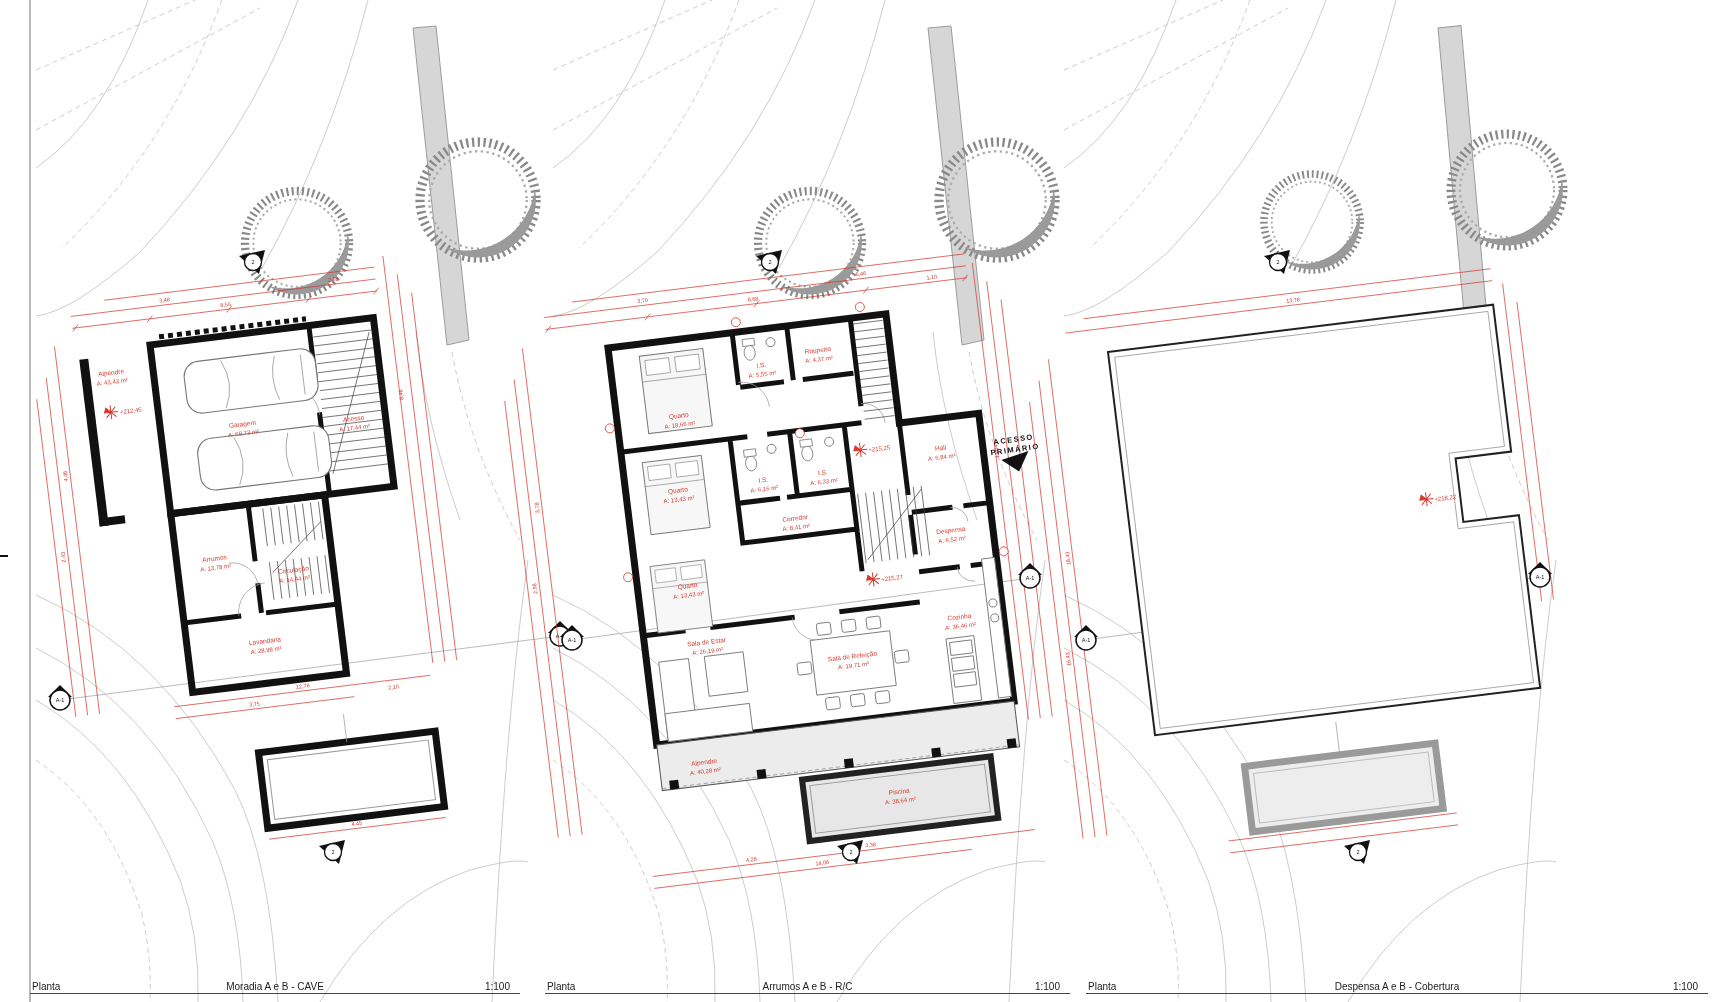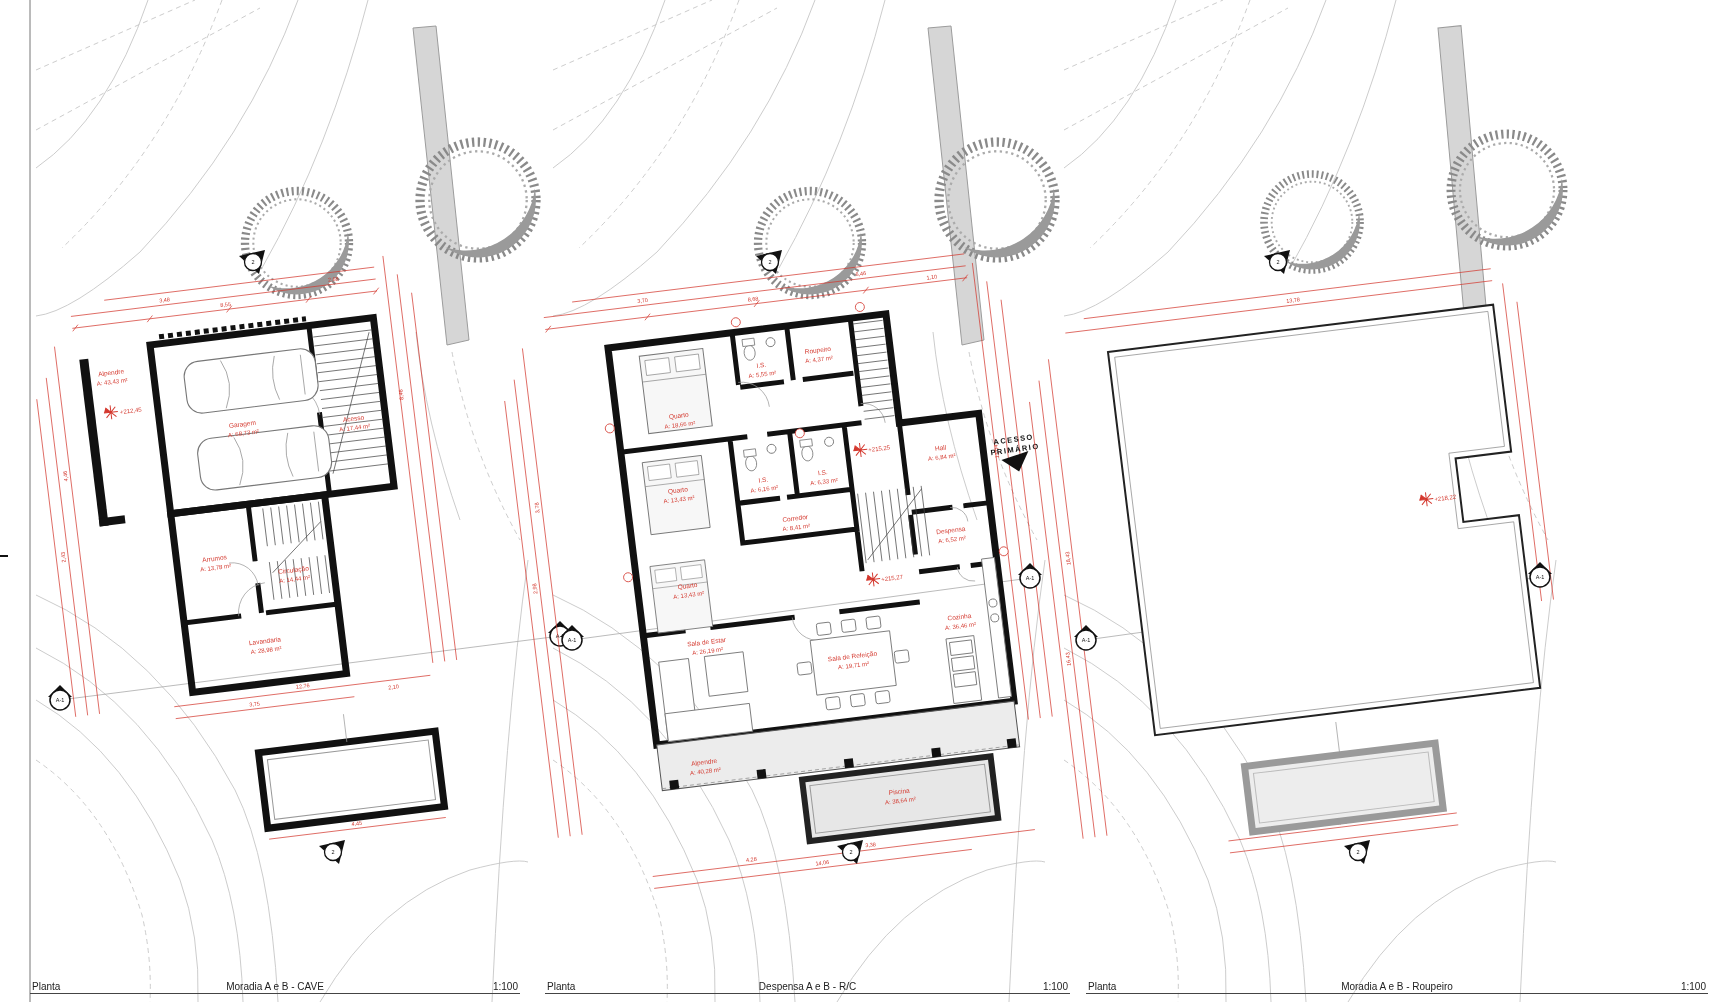--- a/index.html
+++ b/index.html
@@ -16,21 +16,21 @@
   .wall{stroke:#111;fill:none;stroke-linecap:square;}
   .thin{stroke:#777;stroke-width:.9;fill:#fff;}
   .step{stroke:#444;stroke-width:.7;fill:none;}
   .arc{stroke:#999;stroke-width:.7;fill:none;}
   .contour{stroke:#c6c6c6;stroke-width:.9;fill:none;}
   .cd{stroke-dasharray:5 4;}
   .titlebar{position:absolute;top:978px;height:15px;border-bottom:1px solid #444;
             font-size:10px;color:#222;}
   .titlebar .tl{position:absolute;left:2px;bottom:1px;}
   .titlebar .tc{position:absolute;left:0;right:0;bottom:1px;text-align:center;}
-  .titlebar .tr{position:absolute;right:2px;bottom:1px;}
+  .titlebar .tr{position:absolute;right:10px;bottom:1px;}
 </style>
 </head>
 <body>
 
 <div class="page">
 
 <svg width="1714" height="1002" viewBox="0 0 1714 1002">
   <defs>
     <g id="contours">
       <path class="contour" d="M148,0 Q108,118 36,168"></path>
@@ -395,22 +395,22 @@
 </svg>
 
 
 <div class="titlebar" style="left:30px;width:490px;">
   <span class="tl">Planta</span>
   <span class="tc">Moradia A e B - CAVE</span>
   <span class="tr">1:100</span>
 </div>
 <div class="titlebar" style="left:545px;width:525px;">
   <span class="tl">Planta</span>
-  <span class="tc">Despensa A e B - R/C</span>
+  <span class="tc">Arrumos A e B - R/C</span>
   <span class="tr">1:100</span>
 </div>
 <div class="titlebar" style="left:1086px;width:622px;">
   <span class="tl">Planta</span>
-  <span class="tc">Moradia A e B - Roupeiro</span>
+  <span class="tc">Despensa A e B - Cobertura</span>
   <span class="tr">1:100</span>
 </div>
 
 </div>
 
 </body></html>

